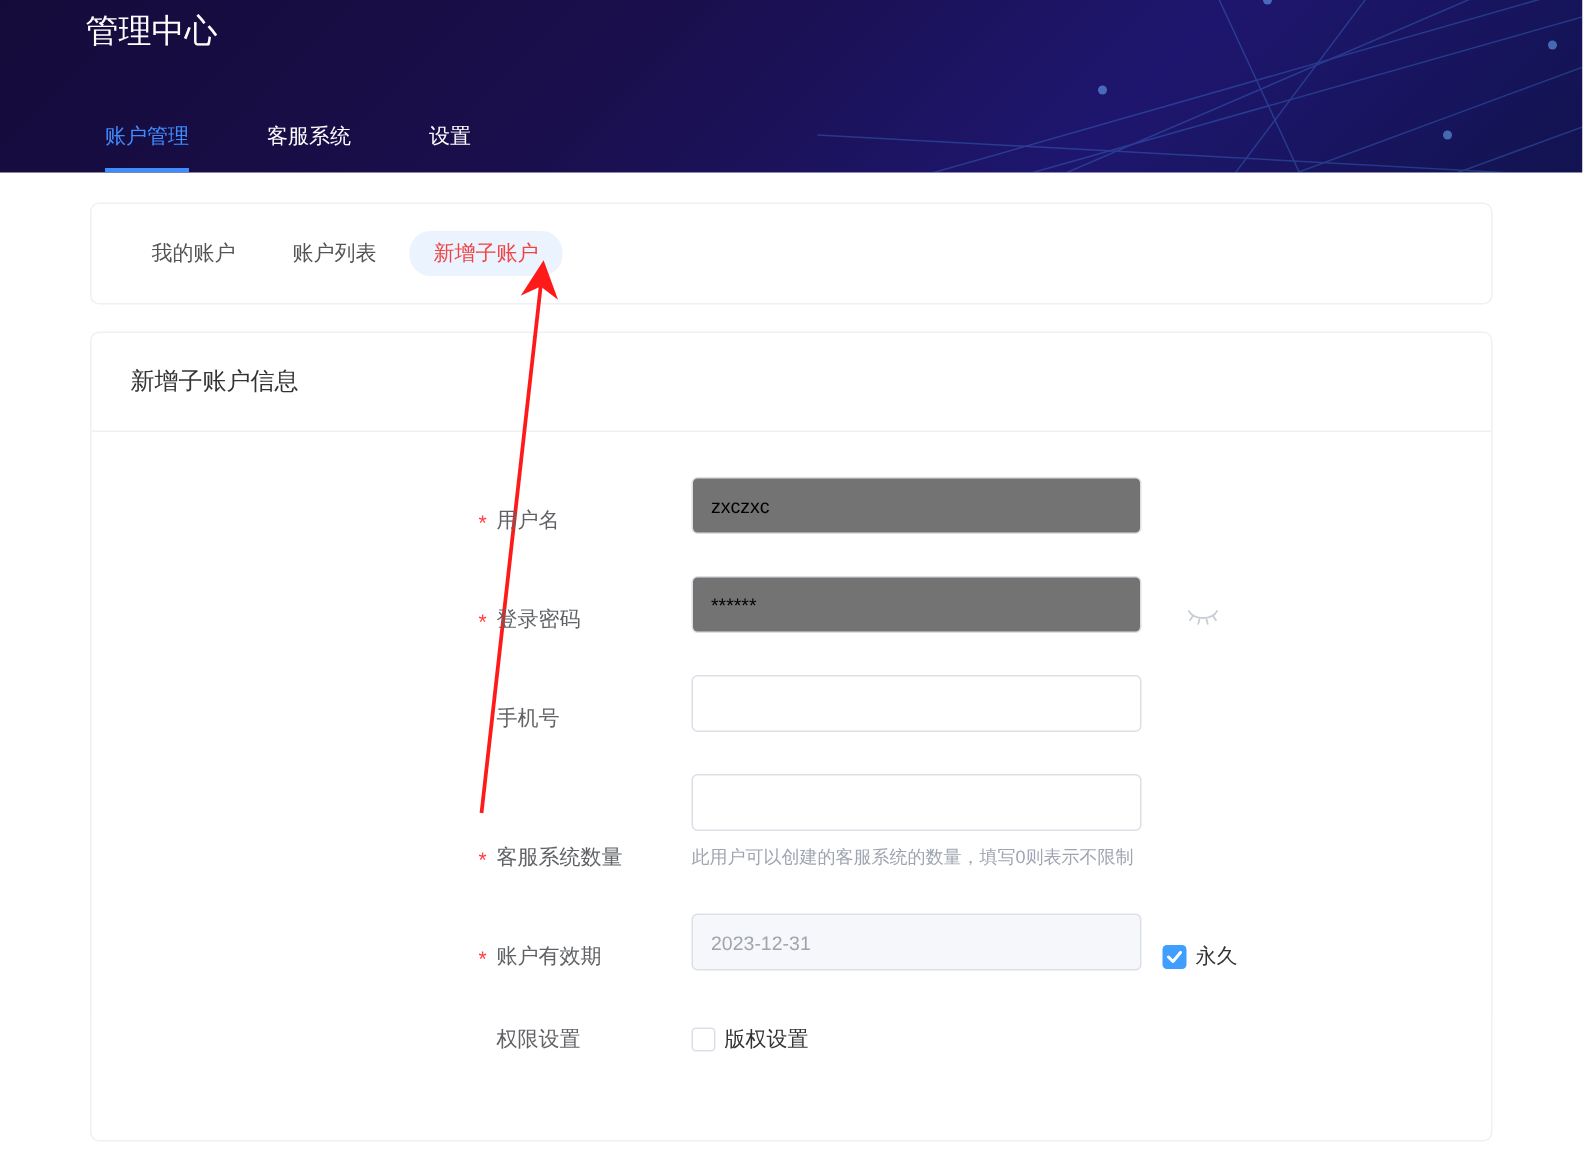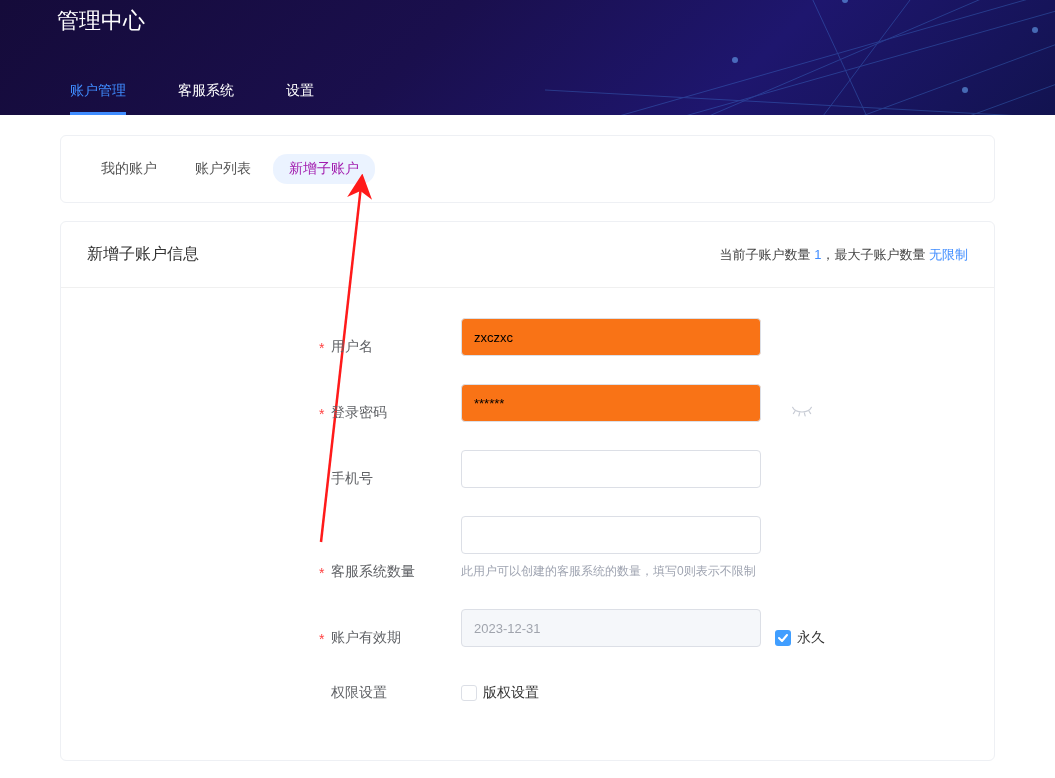--- a/index.html
+++ b/index.html
@@ -35,21 +35,21 @@
 
   
   .subtab-card {
     background: #fff; border: 1px solid #eef0f4; border-radius: 6px;
     padding: 18px 24px; margin-top: 20px;
   }
   .subtabs { display: flex; align-items: center; }
   .subtab {
     color: #555; font-size: 14px; padding: 6px 16px; margin-right: 6px; border-radius: 14px; cursor: pointer;
   }
-  .subtab.active { color: #a21caf; background: rgba(63,140,255,0.10); }
+  .subtab.active { color: #ef4444; background: rgba(63,140,255,0.10); }
 
   
   .form-card {
     background: #fff; border: 1px solid #eef0f4; border-radius: 6px;
     margin-top: 18px; padding-bottom: 30px; position: relative;
   }
   .form-card-header {
     display: flex; justify-content: space-between; align-items: center;
     padding: 22px 26px; border-bottom: 1px solid #f0f0f0;
   }
@@ -72,21 +72,21 @@
     padding-top: 9px; padding-right: 12px;
   }
   .form-label.required::before {
     content: "*"; color: #ff4040; position: absolute; left: -12px; top: 11px; font-size: 14px;
   }
   .form-ctrl { width: 300px; }
   .form-ctrl input[type=text], .form-ctrl input[type=password] {
     width: 100%; height: 38px; border: 1px solid #dcdfe6; border-radius: 4px;
     padding: 0 12px; font-size: 13px; outline: none; background: #fff;
   }
-  .form-ctrl input.filled { background: #f97316; }
+  .form-ctrl input.filled { background: #737373; }
   .form-ctrl input:disabled { background: #f5f7fa; color: #a0a4ad; }
   .help-text { font-size: 12px; color: #9fa4b1; margin-top: 8px; line-height: 1.6; }
 
   .eye-icon { margin-left: 30px; color: #c5c9d3; padding-top: 8px; width: 24px; }
 
   .chk-wrap { display: flex; align-items: center; margin-left: 14px; padding-top: 8px; }
   .chk {
     width: 16px; height: 16px; border-radius: 3px; background: #409eff;
     display: inline-flex; align-items: center; justify-content: center; color: #fff; font-size: 11px;
     margin-right: 6px; cursor: pointer;
@@ -145,23 +145,20 @@
       <defs>
         <marker id="arrowhead" markerWidth="10" markerHeight="10" refX="5" refY="5" orient="auto">
           <path d="M0,0 L10,5 L0,10 L3,5 Z" fill="#ff1a1a"></path>
         </marker>
       </defs>
       <line x1="60" y1="370" x2="100" y2="14" stroke="#ff1a1a" stroke-width="2.5" marker-end="url(#arrowhead)"></line>
     </svg>
 
     <div class="form-card-header">
       <div class="form-card-title">新增子账户信息</div>
-      <div class="form-card-stats">
-        <span>当前子账户数量 </span><span class="num">1</span><span>，最大子账户数量 </span><span class="unlimited">无限制</span>
-      </div>
     </div>
 
     <div class="form-body">
 
       <div class="form-row">
         <div class="form-label required">用户名</div>
         <div class="form-ctrl">
           <input type="text" class="filled" value="zxczxc" style="">
         </div>
       </div>

